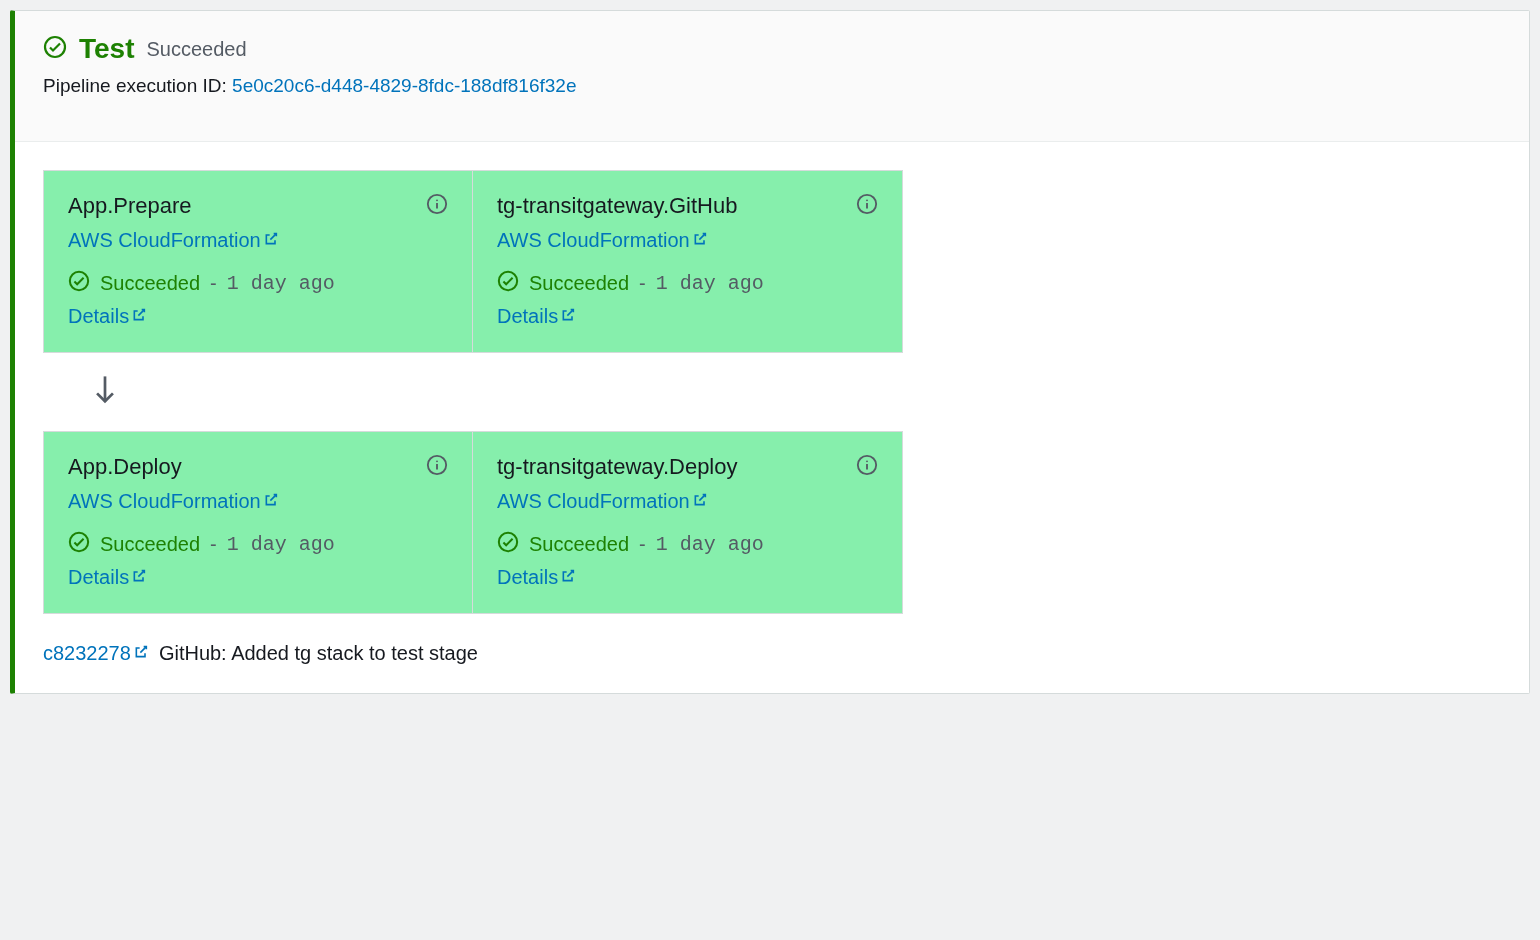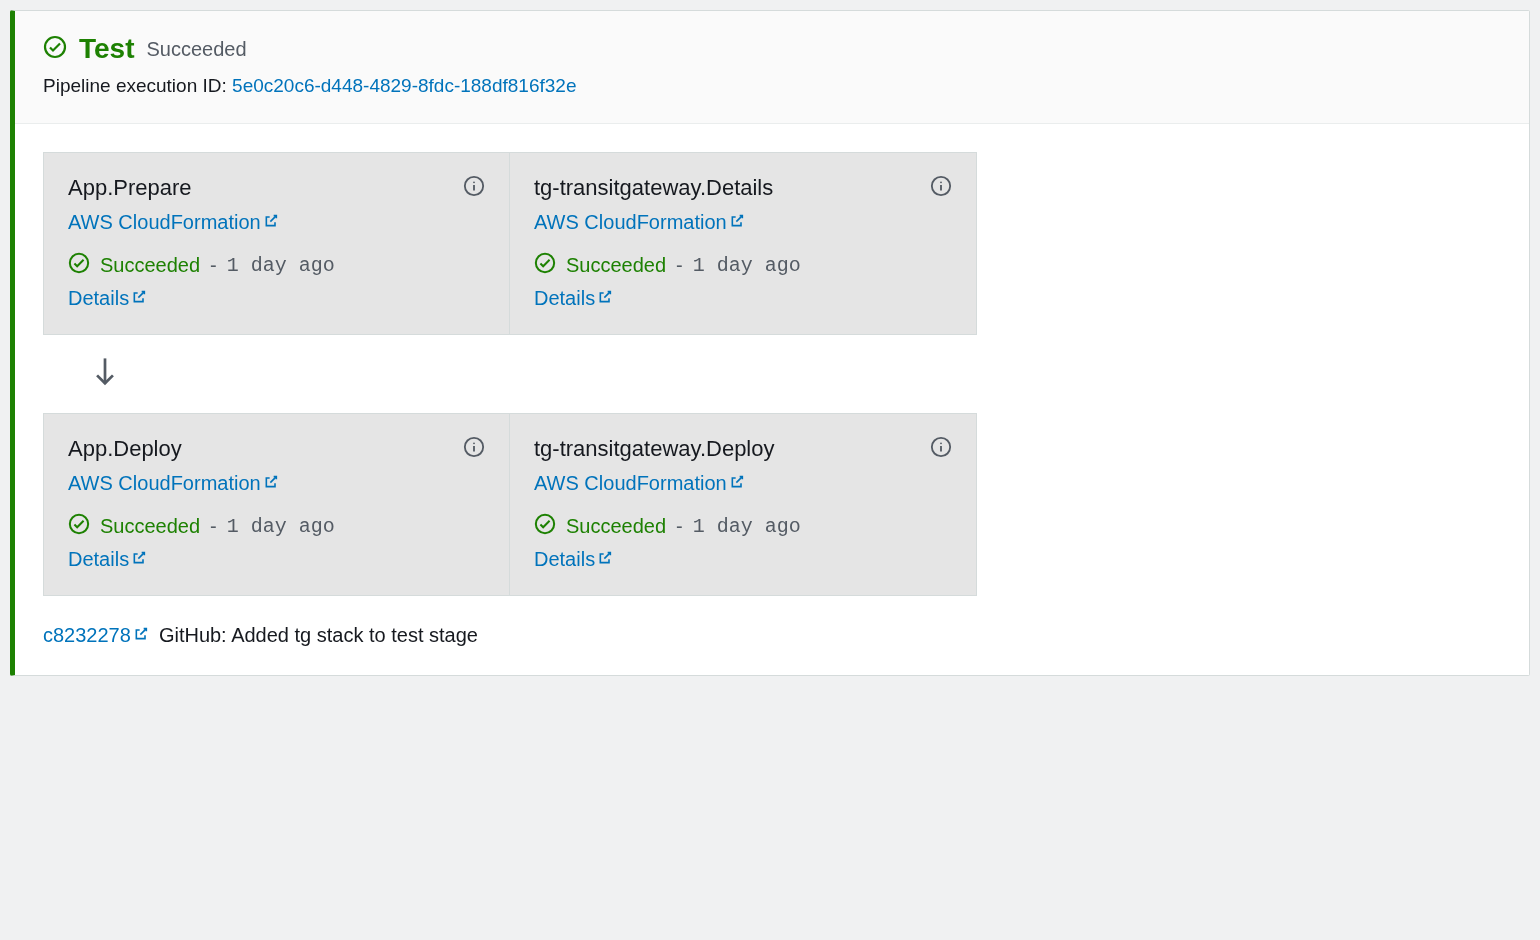--- a/index.html
+++ b/index.html
@@ -10,21 +10,21 @@
     padding: 10px;
     color: #16191f;
   }
   .stage-panel {
     background: #ffffff;
     border: 1px solid #d5dbdb;
     border-left: 5px solid #1d8102;
     border-radius: 2px;
   }
   .stage-header {
-    padding: 22px 28px 26px 28px;
+    padding: 22px 28px 44px 28px;
     background: #fafafa;
     border-bottom: 1px solid #eaeded;
   }
   .stage-title-row {
     display: flex;
     align-items: center;
     gap: 12px;
     margin-bottom: 10px;
   }
   .stage-name {
@@ -44,24 +44,24 @@
     color: #0073bb;
     text-decoration: none;
   }
   .stage-body {
     padding: 28px;
   }
   .action-row {
     display: flex;
   }
   .action-card {
-    width: 467px;
+    width: 430px;
     border: 1px solid #d5dbdb;
     padding: 22px 24px 24px 24px;
-    background: #e5e5e5;
+    background: #86efac;
   }
   .action-card + .action-card { border-left: none; }
   .card-title-row {
     display: flex;
     align-items: center;
     justify-content: space-between;
     margin-bottom: 10px;
   }
   .card-title {
     font-size: 22px;
@@ -172,21 +172,21 @@
                 <path d="M16 4h4v4"></path>
                 <path d="M20 4l-9 9"></path>
                 <path d="M18 14v5H5V6h5"></path>
               </svg>
           </span>
         </a>
       </div>
 
       <div class="action-card">
         <div class="card-title-row">
-          <span class="card-title">tg-transitgateway.Details</span>
+          <span class="card-title">tg-transitgateway.GitHub</span>
           <span class="icon-info">
             <svg viewBox="0 0 24 24" fill="none" stroke-width="2">
                 <circle cx="12" cy="12" r="10"></circle>
                 <circle cx="12" cy="8" r="1" fill="#545b64" stroke="none"></circle>
                 <path d="M12 11v6"></path>
               </svg>
           </span>
         </div>
         <div class="provider-row">
           <a href="#">

